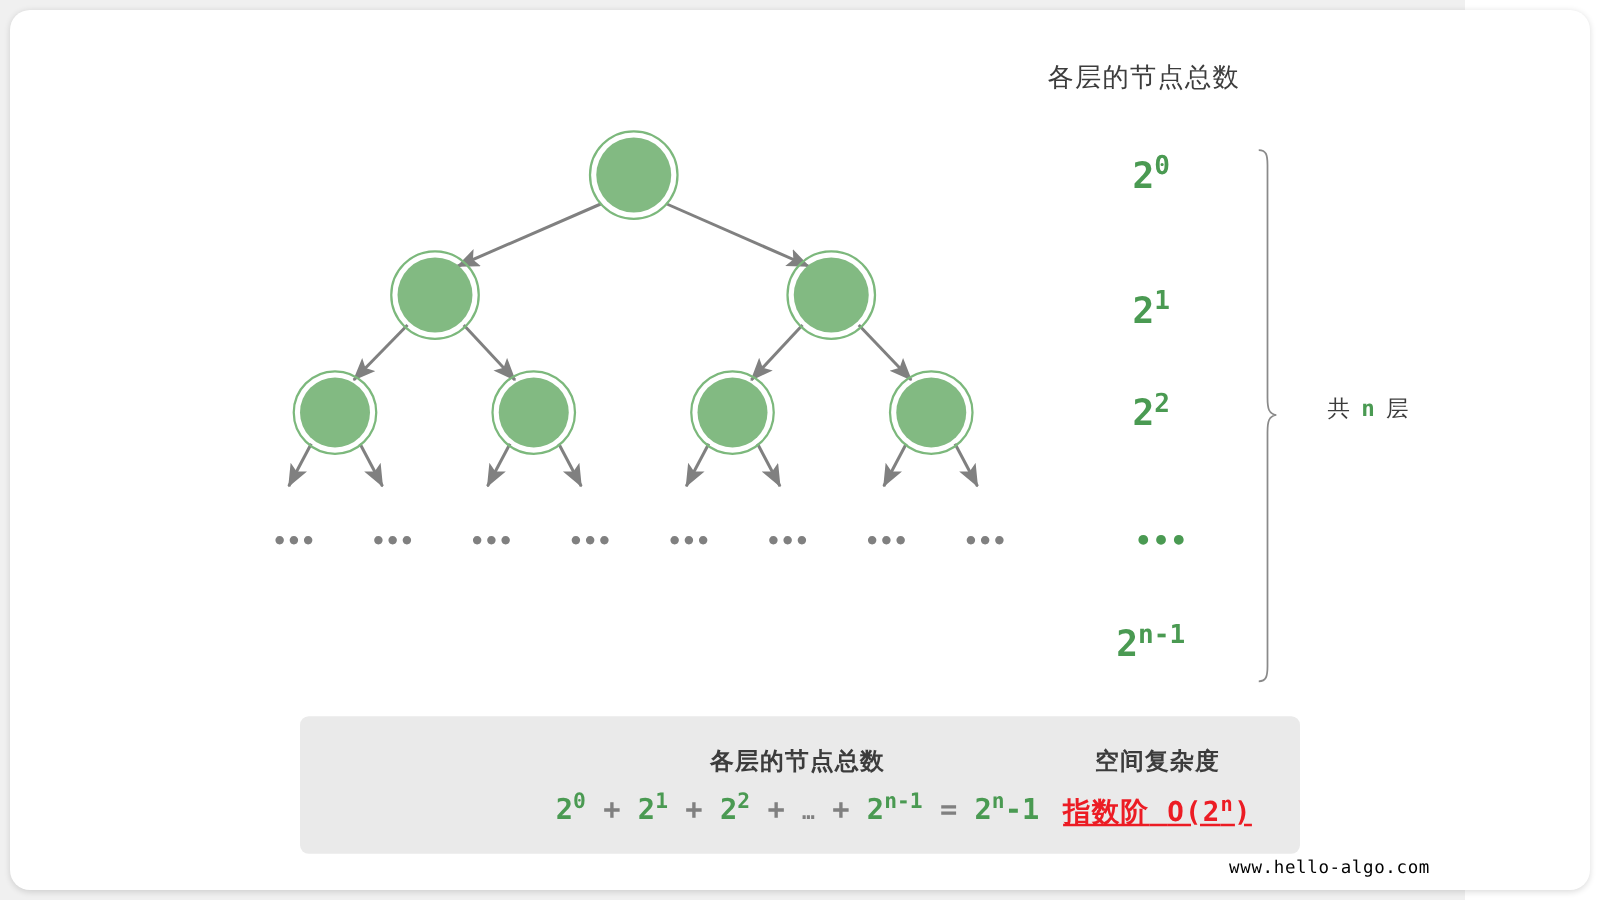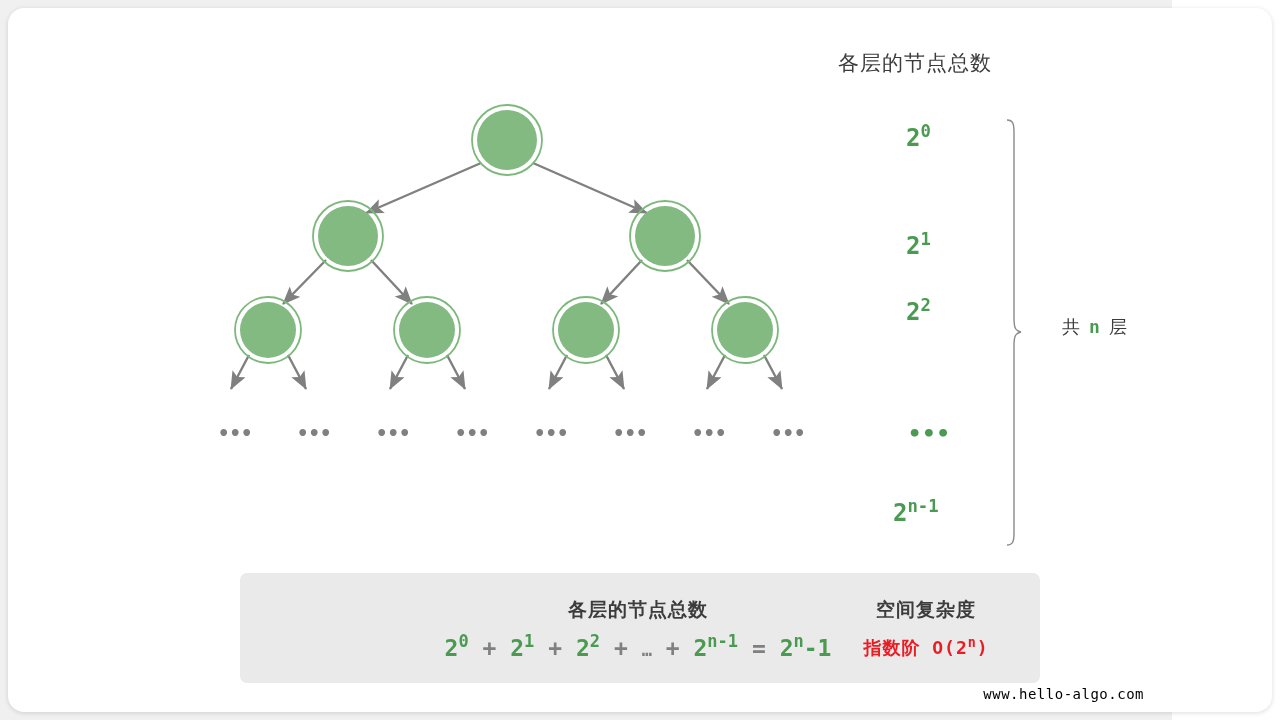--- a/index.html
+++ b/index.html
@@ -52,21 +52,21 @@
   }
   .mono {
     font-family: "DejaVu Sans Mono", "Liberation Mono", monospace;
     font-weight: bold;
   }
   .green { color: #4a9a52; }
   .red   { color: #ec1c24; }
   .gray  { color: #808080; }
 
   .level-num {
-    font-size: 24px;
+    font-size: 29px;
     text-align: center;
   }
   .level-num sup {
     font-size: 0.72em;
     vertical-align: super;
     line-height: 0;
   }
   .ellipsis-lvl {
     font-size: 22px;
     letter-spacing: 1px;
@@ -102,23 +102,24 @@
     letter-spacing: 0px;
   }
   .formula sup {
     font-size: 0.74em;
     vertical-align: super;
     line-height: 0;
   }
   .op { color: #808080; font-weight: bold; }
   .dots-sm { color: #808080; font-size: 17px; font-weight: bold; }
   .complexity {
-    font-size: 18px;
-    font-weight: bold;
-    letter-spacing: 1px;
+    font-size: 22px;
+    font-weight: bold;
+    letter-spacing: 1px;
+    text-decoration: underline;
   }
   .complexity sup { font-size: 0.74em; vertical-align: super; line-height: 0; }
   .watermark {
     position: absolute;
     right: 28px;
     bottom: 18px;
     font-family: "DejaVu Sans Mono", "Liberation Mono", monospace;
     font-size: 14px;
     color: #000000;
     letter-spacing: 0.5px;
@@ -189,21 +190,21 @@
   </svg>
 
   <div class="lbl cn-title" style="left:838px; top:52px;">各层的节点总数</div>
 
   <div class="lbl level-num mono green" style="left:906px; top:126px;">
     <span>2</span><sup>0</sup>
   </div>
   <div class="lbl level-num mono green" style="left:906px; top:234px;">
     <span>2</span><sup>1</sup>
   </div>
-  <div class="lbl level-num mono green" style="left:906px; top:300px;">
+  <div class="lbl level-num mono green" style="left:906px; top:316px;">
     <span>2</span><sup>2</sup>
   </div>
   <div class="lbl ellipsis-lvl mono green" style="left:908px; top:423px;">•••</div>
   <div class="lbl level-num mono green" style="left:893px; top:501px;">
     <span>2</span><sup>n-1</sup>
   </div>
 
   <div class="lbl total-layers" style="left:1062px; top:318px;">
     <span>共</span>
     <span class="n">n</span>

